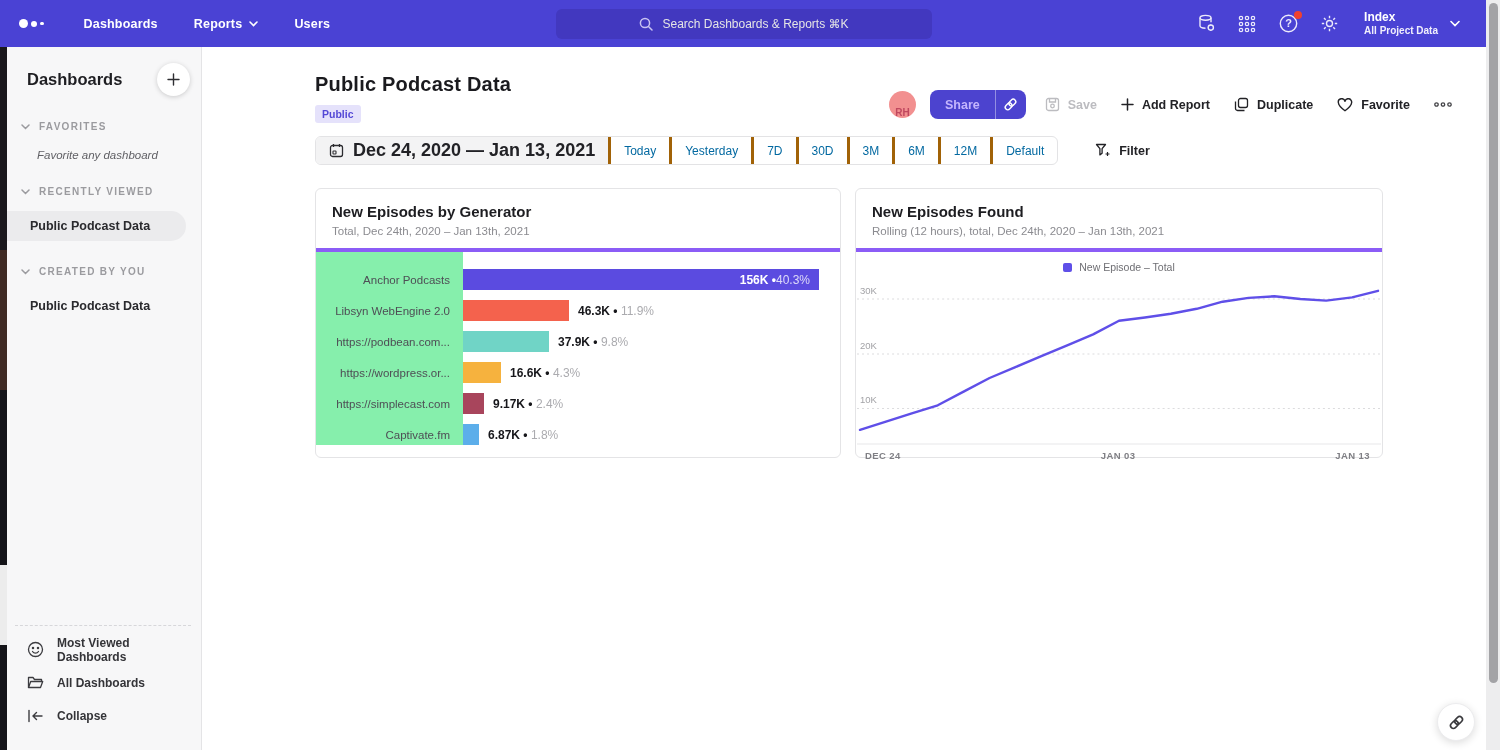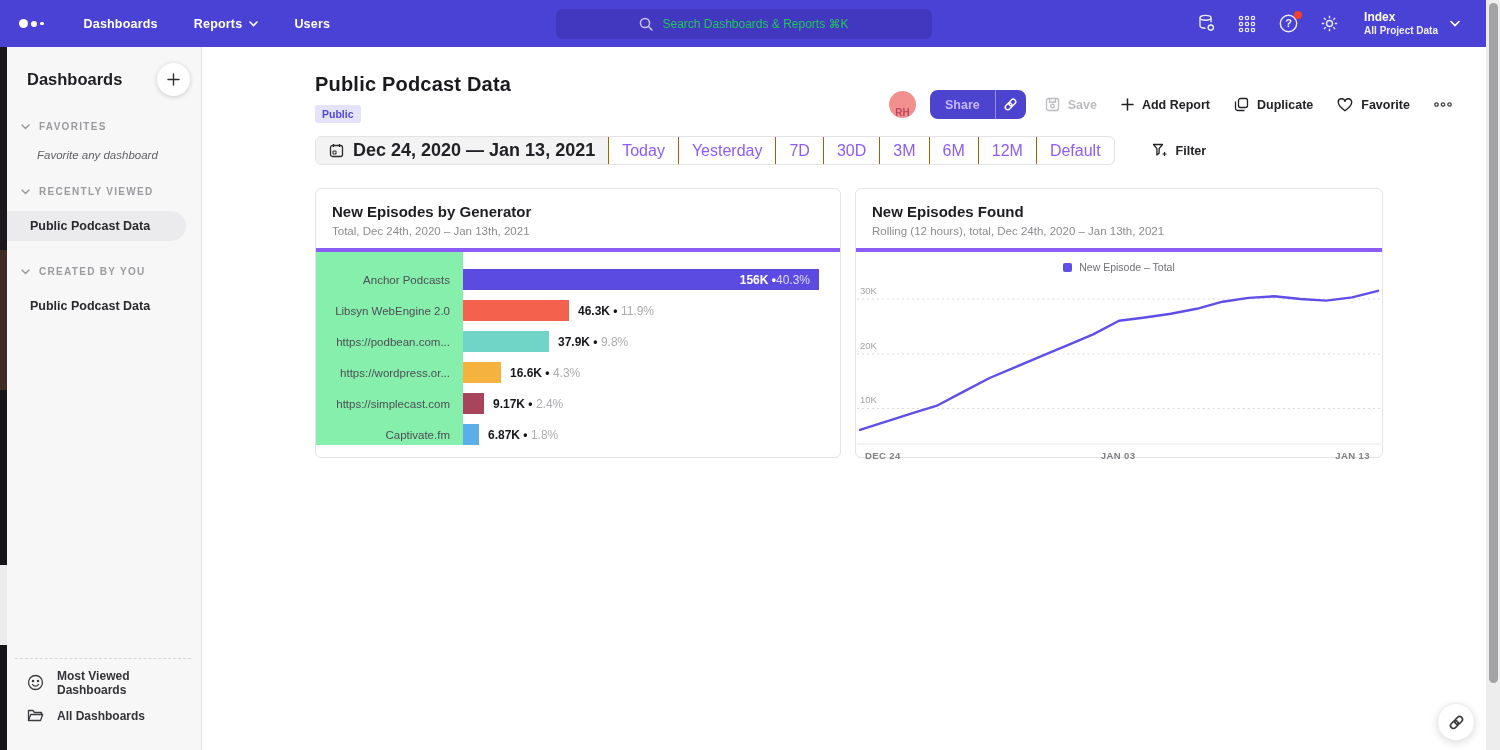--- a/index.html
+++ b/index.html
@@ -11,21 +11,21 @@
   svg { display:block; }
 
   
   .navbar { position:absolute; top:0; left:0; width:1486px; height:47px; background:#4a42d4; display:flex; align-items:center; z-index:5; }
   .logo { display:flex; align-items:center; gap:3px; margin-left:19px; }
   .logo i { display:block; border-radius:50%; background:#fff; }
   .logo .d1{width:9px;height:9px;} .logo .d2{width:6px;height:6px;} .logo .d3{width:3.5px;height:3.5px;}
   .nav-links { display:flex; align-items:center; gap:36px; margin-left:40px; }
   .nav-item { display:flex; align-items:center; gap:7px; color:#fff; font-size:12.5px; font-weight:700; letter-spacing:.2px; cursor:pointer; }
   .search { position:absolute; left:556px; top:9px; width:376px; height:30px; background:#4238bf; border-radius:6px;
-            display:flex; align-items:center; justify-content:center; gap:9px; color:#22c55e; font-size:12px; }
+            display:flex; align-items:center; justify-content:center; gap:9px; color:#e5e5e5; font-size:12px; }
   .nav-right { position:absolute; right:26px; top:0; height:47px; display:flex; align-items:center; gap:19px; color:#eceafb; }
   .nav-ic { position:relative; width:22px; height:22px; display:flex; align-items:center; justify-content:center; }
   .nav-ic .badge-dot { position:absolute; top:-2px; right:-3px; width:8px; height:8px; border-radius:50%; background:#f0402e; }
   .project { display:flex; align-items:center; gap:12px; margin-left:5px; }
   .project-text { display:flex; flex-direction:column; line-height:1.25; }
   .project-name { font-size:12px; font-weight:700; color:#fff; }
   .project-scope { font-size:10px; font-weight:700; color:#f0eefc; }
 
   
   .left-strip { position:absolute; left:0; top:47px; width:7px; height:703px; background:#17171b; z-index:4; }
@@ -60,21 +60,21 @@
   .share-main { background:#4c43cf; color:#c4b5fd; font-size:12.5px; font-weight:700; padding:0 15px; display:flex; align-items:center; border-radius:8px 0 0 8px; }
   .share-link { width:31px; background:#4c43cf; border-left:1px solid rgba(255,255,255,.4); border-radius:0 8px 8px 0;
                 display:flex; align-items:center; justify-content:center; color:#fff; }
   .act { display:flex; align-items:center; gap:8px; font-size:12.5px; font-weight:700; color:#222226; margin-right:24px; cursor:pointer; }
   .act.disabled { color:#bcbcc0; cursor:default; }
   .act .ic { display:flex; }
 
   .toolbar { position:absolute; left:112px; top:89px; display:flex; align-items:center; }
   .datebar { display:flex; height:29px; border:1px solid #e3e3e5; border-radius:6px; overflow:hidden; background:#fff; }
   .date-main { display:flex; align-items:center; gap:9px; background:#f3f3f4; padding:0 13px; font-size:18px; font-weight:700; color:#222226; cursor:pointer; }
-  .preset { display:flex; align-items:center; padding:0 13px; border-left:1px solid #a16207; color:#8b5cf6; font-size:16px; cursor:pointer; }
+  .preset { display:flex; align-items:center; padding:0 13px; border-left:3px solid #a16207; color:#0369a1; font-size:12px; cursor:pointer; }
   .filter { display:flex; align-items:center; gap:9px; margin-left:37px; font-size:12.5px; font-weight:700; color:#222226; cursor:pointer; }
 
   
   .card { position:absolute; top:141px; background:#fff; border:1px solid #e4e4e6; border-radius:6px; }
   .card1 { left:112px; width:526px; height:270px; }
   .card2 { left:652px; width:528px; height:270px; }
   .card-head { padding:14px 16px 11px; border-bottom:4px solid #8b5cf6; }
   .card-title { font-size:15px; font-weight:700; color:#1d1d21; }
   .card-sub { font-size:11.5px; color:#8b8b90; margin-top:5px; }
 
@@ -236,20 +236,29 @@
       <span>Most Viewed Dashboards</span>
     </div>
     <div class="sb-foot-item">
       <span class="ic">
         <svg width="17" height="15" viewBox="0 0 17 15" fill="none" stroke="#3c3c40" stroke-width="1.3" stroke-linejoin="round">
             <path d="M1.5 12.5 V2.5 h4.5 l1.5 2 h7 v2"></path>
             <path d="M1.5 12.5 l2.2-6 h12 l-2.2 6 z"></path>
           </svg>
       </span>
       <span>All Dashboards</span>
+    </div>
+    <div class="sb-foot-item">
+      <span class="ic">
+        <svg width="17" height="14" viewBox="0 0 17 14" fill="none" stroke="#3c3c40" stroke-width="1.4" stroke-linecap="round">
+            <path d="M2 1.5v11"></path>
+            <path d="M15 7H6 M9.5 3.5 6 7l3.5 3.5"></path>
+          </svg>
+      </span>
+      <span>Collapse</span>
     </div>
   </div>
 </div>
 
 <div class="main">
   <div class="page-title">Public Podcast Data</div>
   <div class="badge">Public</div>
 
   <div class="actions">
     <div class="avatar">

